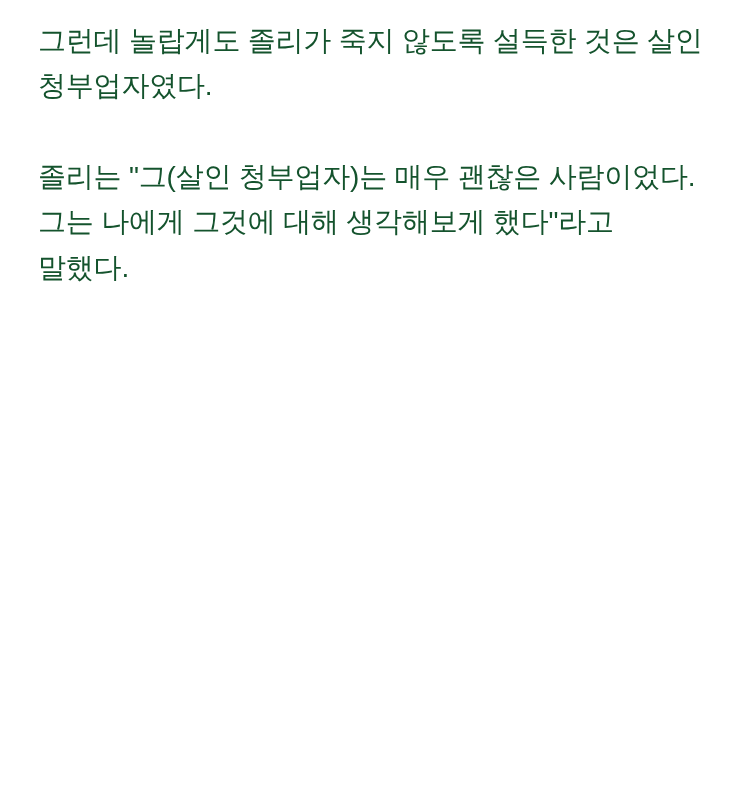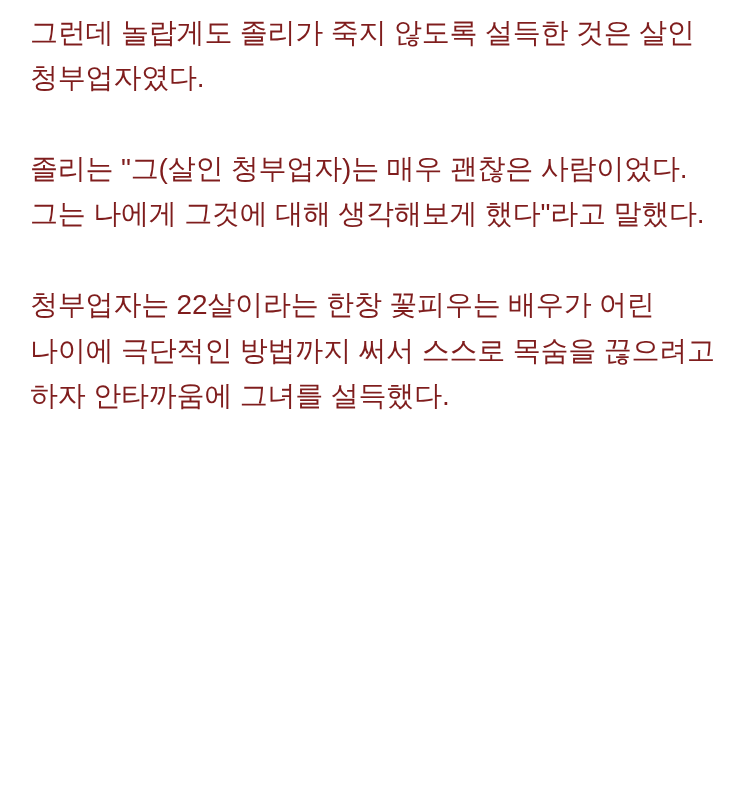--- a/index.html
+++ b/index.html
@@ -15,29 +15,28 @@
     overflow: hidden;
   }
   .article {
     padding: 10px 30px 0 30px;
     box-sizing: border-box;
   }
   .para {
     font-size: 28px;
     line-height: 1.62;
     letter-spacing: -0.2px;
-    color: #7f1d1d;
-    margin: 0;
+    color: #14532d;
+    margin: 8px;
     word-break: keep-all;
     white-space: pre-wrap;
   }
   .para + .para {
     margin-top: 1.62em;
   }
 </style>
 </head>
 <body>
 
 <div class="article">
   <p class="para">그런데 놀랍게도 졸리가 죽지 않도록 설득한 것은 살인 청부업자였다.</p>
   <p class="para">졸리는 "그(살인 청부업자)는 매우 괜찮은 사람이었다. 그는 나에게 그것에 대해 생각해보게 했다"라고 말했다.</p>
-  <p class="para">청부업자는 22살이라는 한창 꽃피우는 배우가 어린 나이에 극단적인 방법까지 써서 스스로 목숨을 끊으려고 하자 안타까움에 그녀를 설득했다.</p>
 </div>
 
 </body></html>

